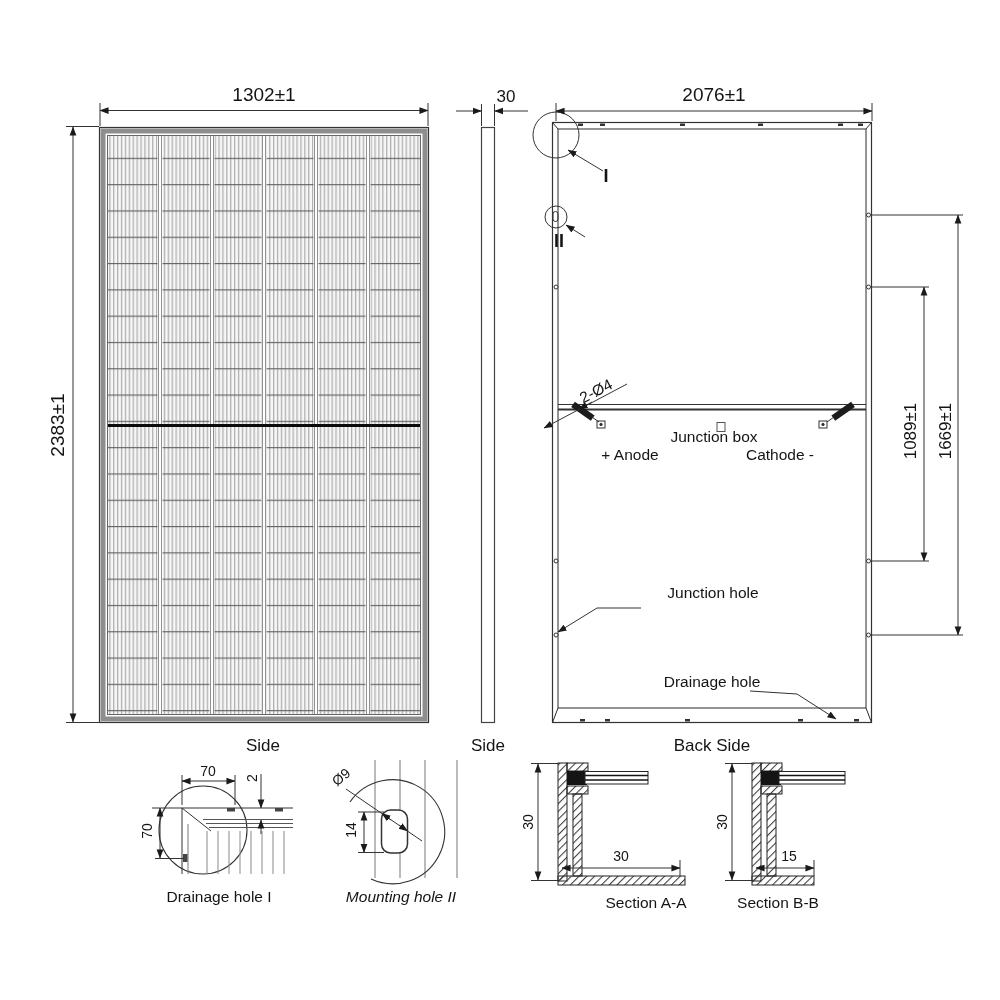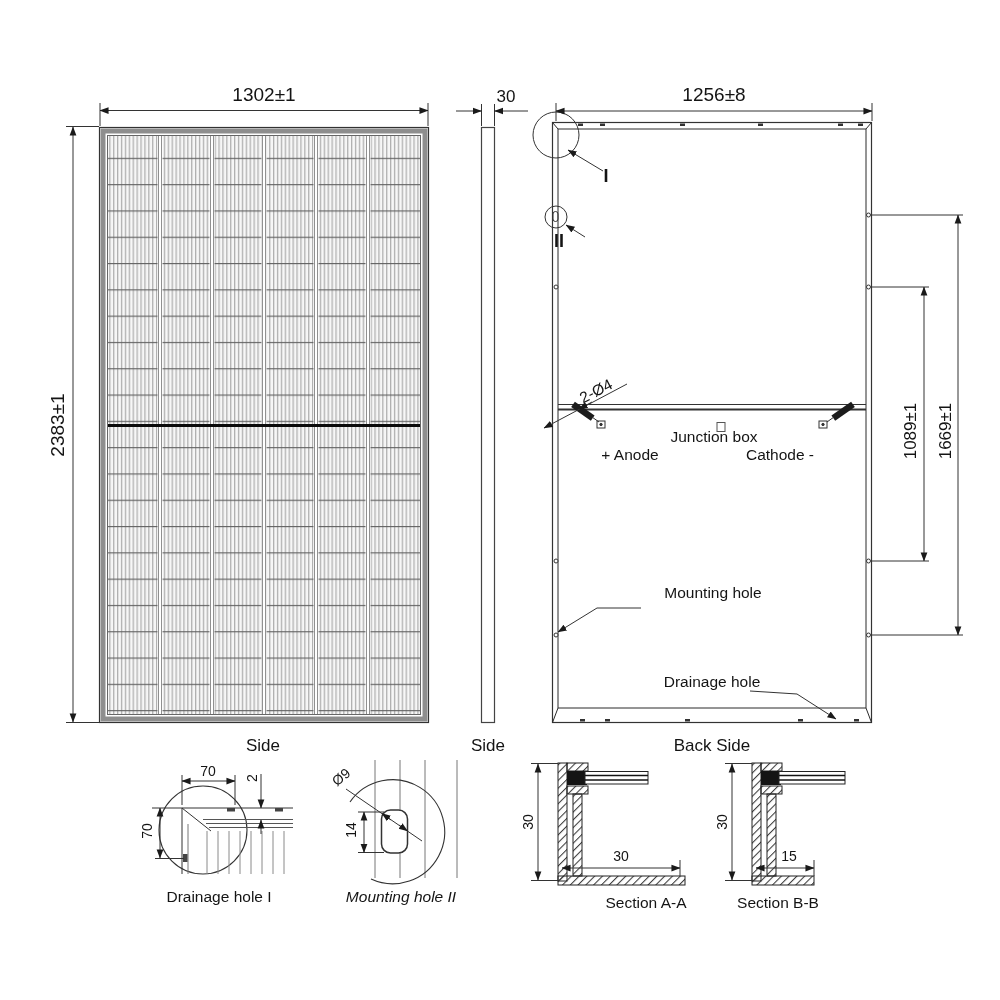--- a/index.html
+++ b/index.html
@@ -252,31 +252,31 @@
       <line x1="725" y1="880.5" x2="752" y2="880.5"></line>
       <line x1="732" y1="764" x2="732" y2="880" marker-start="url(#ar)" marker-end="url(#ar)"></line>
       <line x1="756" y1="868" x2="814" y2="868" marker-start="url(#ar)" marker-end="url(#ar)"></line>
       <line x1="814" y1="860" x2="814" y2="876"></line>
     </g>
   </g>
 </svg>
 
   <div class="lbl big" style="left:264px;top:94px;">1302±1</div>
   <div class="lbl med" style="left:506px;top:96px;">30</div>
-  <div class="lbl big" style="left:714px;top:94px;">1256±8</div>
+  <div class="lbl big" style="left:714px;top:94px;">2076±1</div>
   <div class="lbl big r90" style="left:57px;top:425px;">2383±1</div>
   <div class="lbl med r90" style="left:910px;top:431px;">1089±1</div>
   <div class="lbl med r90" style="left:945px;top:431px;">1669±1</div>
   <div class="lbl txt" style="left:596px;top:391px;transform:translate(-50%,-50%) rotate(-27deg);">2-Ø4</div>
   <div class="lbl ref" style="left:606px;top:176px;">I</div>
   <div class="lbl ref" style="left:559px;top:241px;">II</div>
   <div class="lbl txt" style="left:714px;top:437px;">Junction box</div>
   <div class="lbl txt" style="left:630px;top:455px;">+ Anode</div>
   <div class="lbl txt" style="left:780px;top:455px;">Cathode -</div>
-  <div class="lbl txt" style="left:713px;top:593px;">Mounting hole</div>
+  <div class="lbl txt" style="left:713px;top:593px;">Junction hole</div>
   <div class="lbl txt" style="left:712px;top:682px;">Drainage hole</div>
   <div class="lbl med" style="left:263px;top:745px;">Side</div>
   <div class="lbl med" style="left:488px;top:745px;">Side</div>
   <div class="lbl med" style="left:712px;top:745px;">Back Side</div>
 
   <div class="lbl sm" style="left:208px;top:771px;">70</div>
   <div class="lbl sm r90" style="left:252px;top:778px;">2</div>
   <div class="lbl sm r90" style="left:147px;top:831px;">70</div>
   <div class="lbl txt" style="left:219px;top:897px;text-align:right;">Drainage hole I</div>
 

